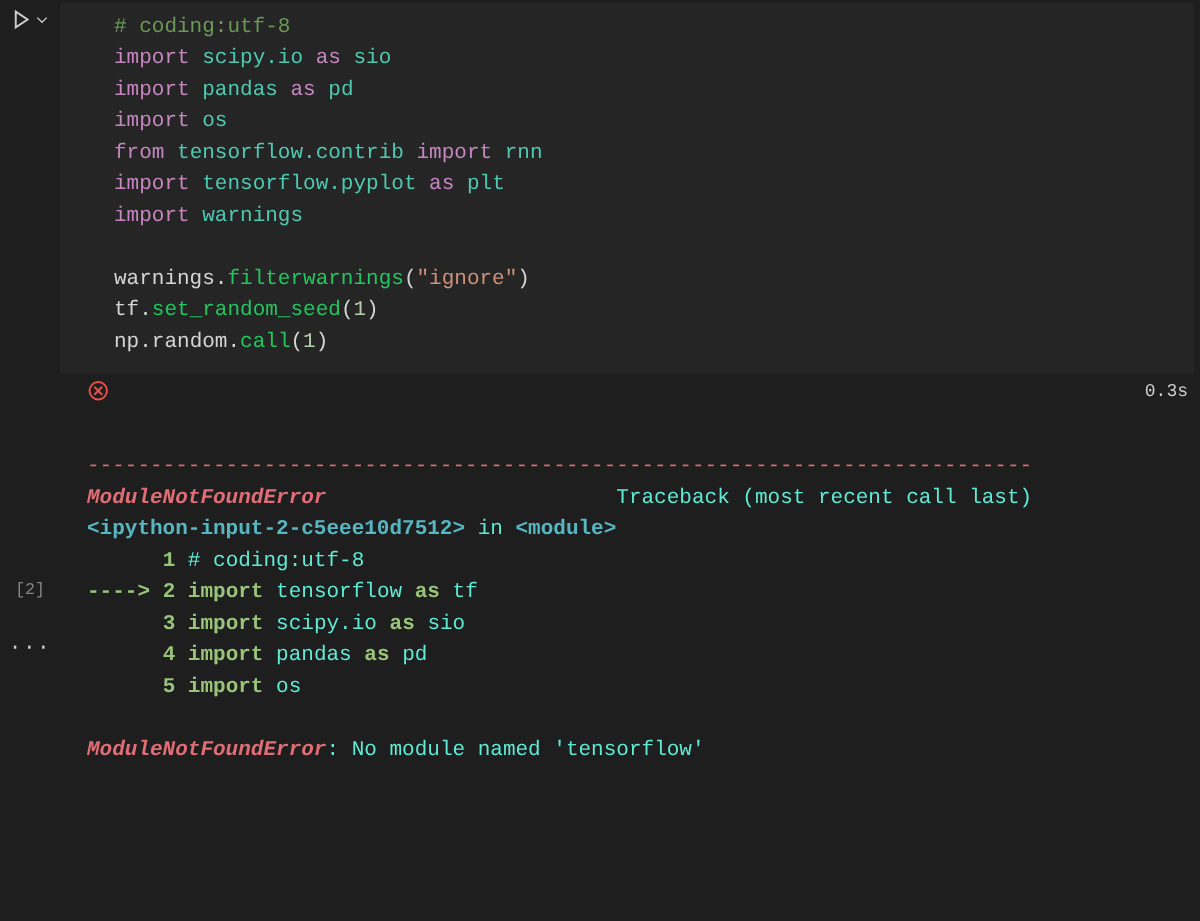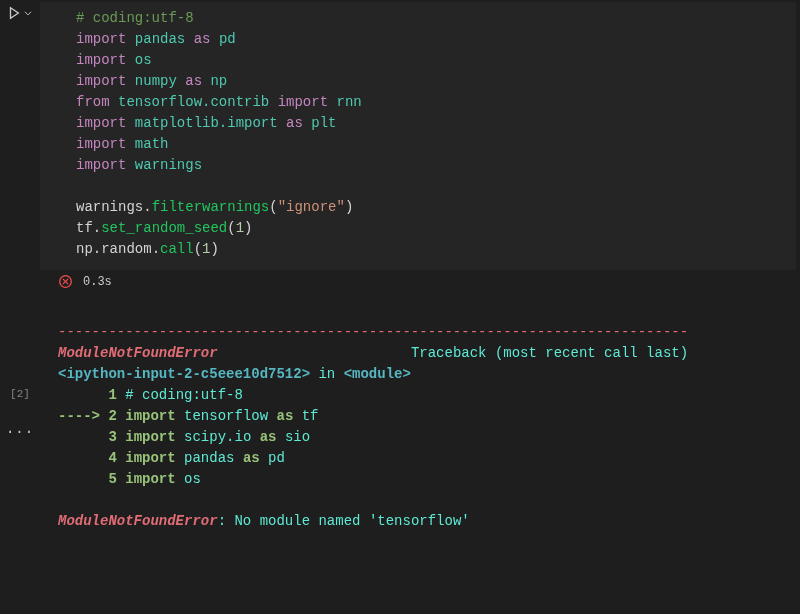--- a/index.html
+++ b/index.html
@@ -55,20 +55,21 @@
   .num { color: #b5cea8; }
   .cmt { color: #6a9955; }
   .pn { color: #d4d4d4; }
   .status-row {
     display: flex;
     align-items: center;
     gap: 10px;
     padding: 4px 8px 6px 18px;
     color: #cccccc;
     font-size: 12px;
+    justify-content: space-between;
   }
   .err-icon { width: 15px; height: 15px; }
   .err-icon circle { fill: none; stroke: #f14c4c; stroke-width: 1.4; }
   .err-icon line { stroke: #f14c4c; stroke-width: 1.4; }
   .output {
     padding: 6px 8px 8px 18px;
     line-height: 21px;
     white-space: pre;
     overflow: hidden;
   }
@@ -91,26 +92,25 @@
           <path d="M3 6 L8 11 L13 6"></path>
         </svg>
     </div>
     <div class="exec-count">[2]</div>
     <div class="ellipsis">···</div>
   </div>
 
   <div class="main">
     <div class="code-cell">
       <div class="code-line"><span class="cmt"># coding:utf-8</span></div>
+      <div class="code-line"><span class="kw">import</span> <span class="mod">scipy.io</span> <span class="kw">as</span> <span class="mod">sio</span></div>
       <div class="code-line"><span class="kw">import</span> <span class="mod">pandas</span> <span class="kw">as</span> <span class="mod">pd</span></div>
       <div class="code-line"><span class="kw">import</span> <span class="mod">os</span></div>
-      <div class="code-line"><span class="kw">import</span> <span class="mod">numpy</span> <span class="kw">as</span> <span class="mod">np</span></div>
       <div class="code-line"><span class="kw">from</span> <span class="mod">tensorflow.contrib</span> <span class="kw">import</span> <span class="mod">rnn</span></div>
-      <div class="code-line"><span class="kw">import</span> <span class="mod">matplotlib.import</span> <span class="kw">as</span> <span class="mod">plt</span></div>
-      <div class="code-line"><span class="kw">import</span> <span class="mod">math</span></div>
+      <div class="code-line"><span class="kw">import</span> <span class="mod">tensorflow.pyplot</span> <span class="kw">as</span> <span class="mod">plt</span></div>
       <div class="code-line"><span class="kw">import</span> <span class="mod">warnings</span></div>
       <div class="code-line">&nbsp;</div>
       <div class="code-line"><span class="pn">warnings</span><span class="pn">.</span><span class="fn">filterwarnings</span><span class="pn">(</span><span class="str">"ignore"</span><span class="pn">)</span></div>
       <div class="code-line"><span class="pn">tf</span><span class="pn">.</span><span class="fn">set_random_seed</span><span class="pn">(</span><span class="num">1</span><span class="pn">)</span></div>
       <div class="code-line"><span class="pn">np</span><span class="pn">.</span><span class="pn">random</span><span class="pn">.</span><span class="fn">call</span><span class="pn">(</span><span class="num">1</span><span class="pn">)</span></div>
     </div>
 
     <div class="status-row">
       <svg class="err-icon" viewBox="0 0 16 16">
         <circle cx="8" cy="8" r="6.2"></circle>

